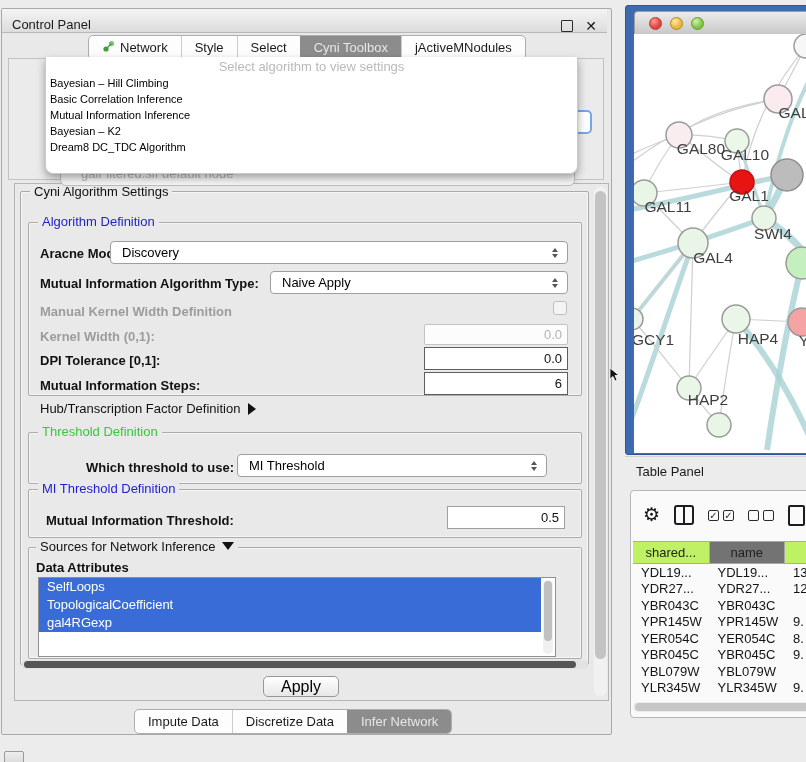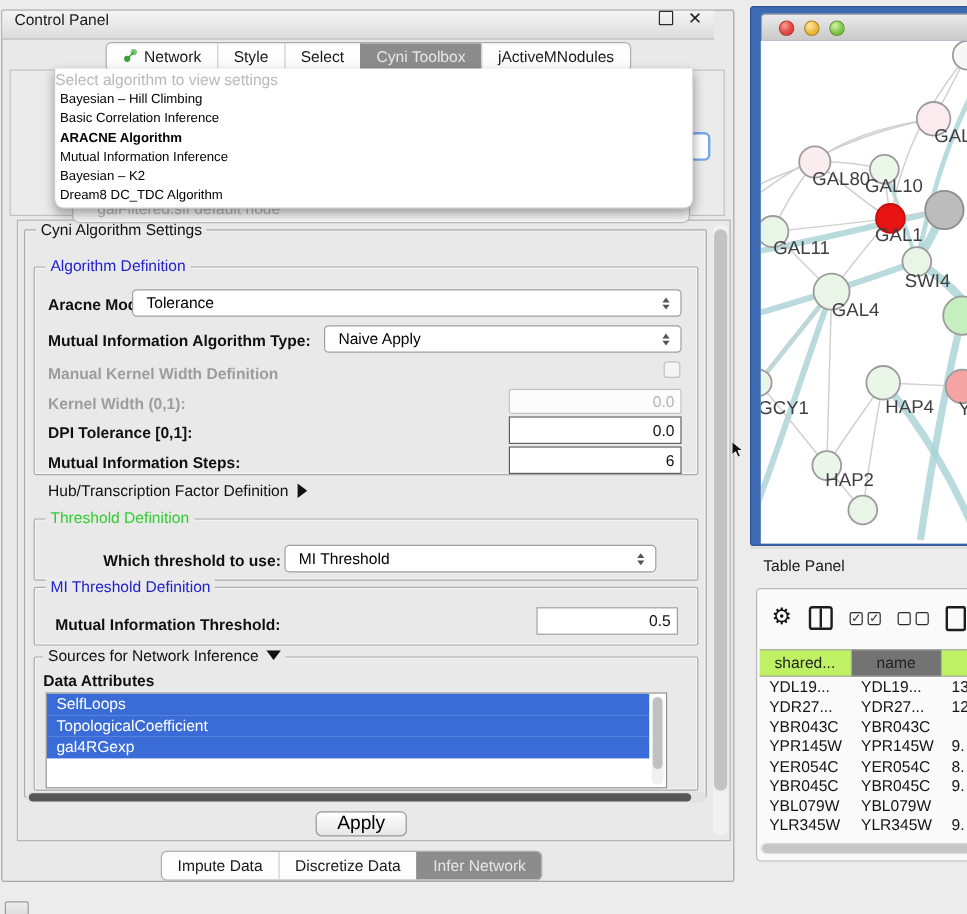--- a/index.html
+++ b/index.html
@@ -2,41 +2,41 @@
 <html><head>
 <meta charset="utf-8">
 <style>
   html,body{margin:0;padding:0}
   body{position:relative;width:806px;height:762px;overflow:hidden;background:#ececec;
        font-family:"Liberation Sans","DejaVu Sans",sans-serif;font-size:13px;color:#111;}
 
   
   .control-panel{position:absolute;left:1px;top:8px;width:611px;height:727px;
     background:#e9e9e9;border:1px solid #a8a8a8;border-radius:2px;box-sizing:border-box}
-  .cp-titlebar{position:absolute;left:0;top:0;right:16px;height:24px;
+  .cp-titlebar{position:absolute;left:0;top:0;right:4px;height:24px;
     background:linear-gradient(#f4f4f4,#dcdcdc);border-bottom:1px solid #b8b8b8;
-    display:flex;align-items:flex-start;padding:0 10px;box-sizing:border-box}
+    display:flex;align-items:flex-end;padding:0 10px;box-sizing:border-box}
   .cp-title{font-size:13px;color:#1a1a1a}
   .cp-btns{margin-left:auto;display:flex;gap:12px;align-items:center}
   .float-btn{width:10px;height:10px;border:1.6px solid #2a2a2a;border-radius:1px}
   .close-btn{font-size:14px;font-weight:bold;color:#1a1a1a;line-height:10px}
 
   
   .tab-strip{position:absolute;display:flex;background:#fdfdfd;border:1px solid #adadad;
     border-radius:5px;overflow:hidden;height:23px;align-items:stretch}
   .tab-seg{display:flex;align-items:center;gap:5px;padding:0 13px;font-size:13px;
     border-left:1px solid #cdcdcd;color:#1a1a1a;white-space:nowrap}
   .tab-seg:first-child{border-left:none}
   .tab-seg.sel{background:#8c8c8c;color:#e7e7e7;border-left-color:#8c8c8c}
 
   
   .algo-popup{position:absolute;left:45px;top:57px;width:533px;height:117px;background:#fff;
     border:1px solid #c9c9c9;border-top:none;border-radius:0 0 8px 8px;
     box-shadow:0 4px 9px rgba(0,0,0,.35);z-index:50;box-sizing:border-box;padding-top:1px}
-  .popup-placeholder{text-align:left;color:#b9b9b9;height:17px;line-height:17px;font-size:13px}
+  .popup-placeholder{text-align:center;color:#b9b9b9;height:17px;line-height:17px;font-size:13px}
   .popup-item{height:16px;line-height:16px;padding-left:4px;font-size:11px;color:#000}
   .popup-item.bold{font-weight:bold}
 
   
   .occluded-panel{position:absolute;left:8px;top:58px;width:596px;height:122px;
     background:#ebebeb;border:1px solid #c2c2c2;z-index:1;box-sizing:border-box}
   .bg-combo{position:absolute;left:60px;top:160px;width:515px;height:26px;background:#f6f6f6;
     border:1px solid #bdbdbd;border-radius:6px;z-index:6;color:#b3b3b3;
     line-height:26px;padding-left:20px;box-sizing:border-box;overflow:hidden}
   .focus-sliver{position:absolute;left:574px;top:110px;width:18px;height:24px;background:#fff;
@@ -175,41 +175,40 @@
 
 <div class="occluded-panel"></div>
 <div class="focus-sliver"></div>
 <div class="bg-combo">galFiltered.sif default node</div>
 
 <div class="algo-popup">
   <div class="popup-placeholder">Select algorithm to view settings</div>
   <div id="popup-items">
       <div class="popup-item">Bayesian – Hill Climbing</div>
       <div class="popup-item">Basic Correlation Inference</div>
-      <div class="popup-item bold">ARACNE Algorithm</div>
       <div class="popup-item">Mutual Information Inference</div>
       <div class="popup-item">Bayesian – K2</div>
       <div class="popup-item">Dream8 DC_TDC Algorithm</div>
     </div>
 </div>
 
 <div class="content-panel"></div>
 <div class="vscroll-track">
   <div class="vscroll-thumb"></div>
 </div>
 
 <div class="group" style="left:20px;top:191px;width:567px;height:472px;z-index:2"></div>
 <div class="group-label" style="left:30px;top:185px;z-index:3">Cyni Algorithm Settings</div>
 
 <div class="group" style="left:28px;top:222px;width:552px;height:172px;z-index:2"></div>
 <div class="group-label lbl-blue" style="left:38px;top:215px;z-index:3">Algorithm Definition</div>
 
 <div class="fld-label" style="left:40px;top:246px;z-index:3">Aracne Mode:</div>
 <div class="combo" style="left:110px;top:241px;width:458px;z-index:3">
-  <span class="combo-value">Tolerance</span>
+  <span class="combo-value">Discovery</span>
   <span class="stepper">
       <span class="tri-up"></span>
       <span class="tri-down"></span>
     </span>
 </div>
 
 <div class="fld-label" style="left:40px;top:276px;z-index:3">Mutual Information Algorithm Type:</div>
 <div class="combo" style="left:270px;top:271px;width:298px;z-index:3">
   <span class="combo-value">Naive Apply</span>
   <span class="stepper">

